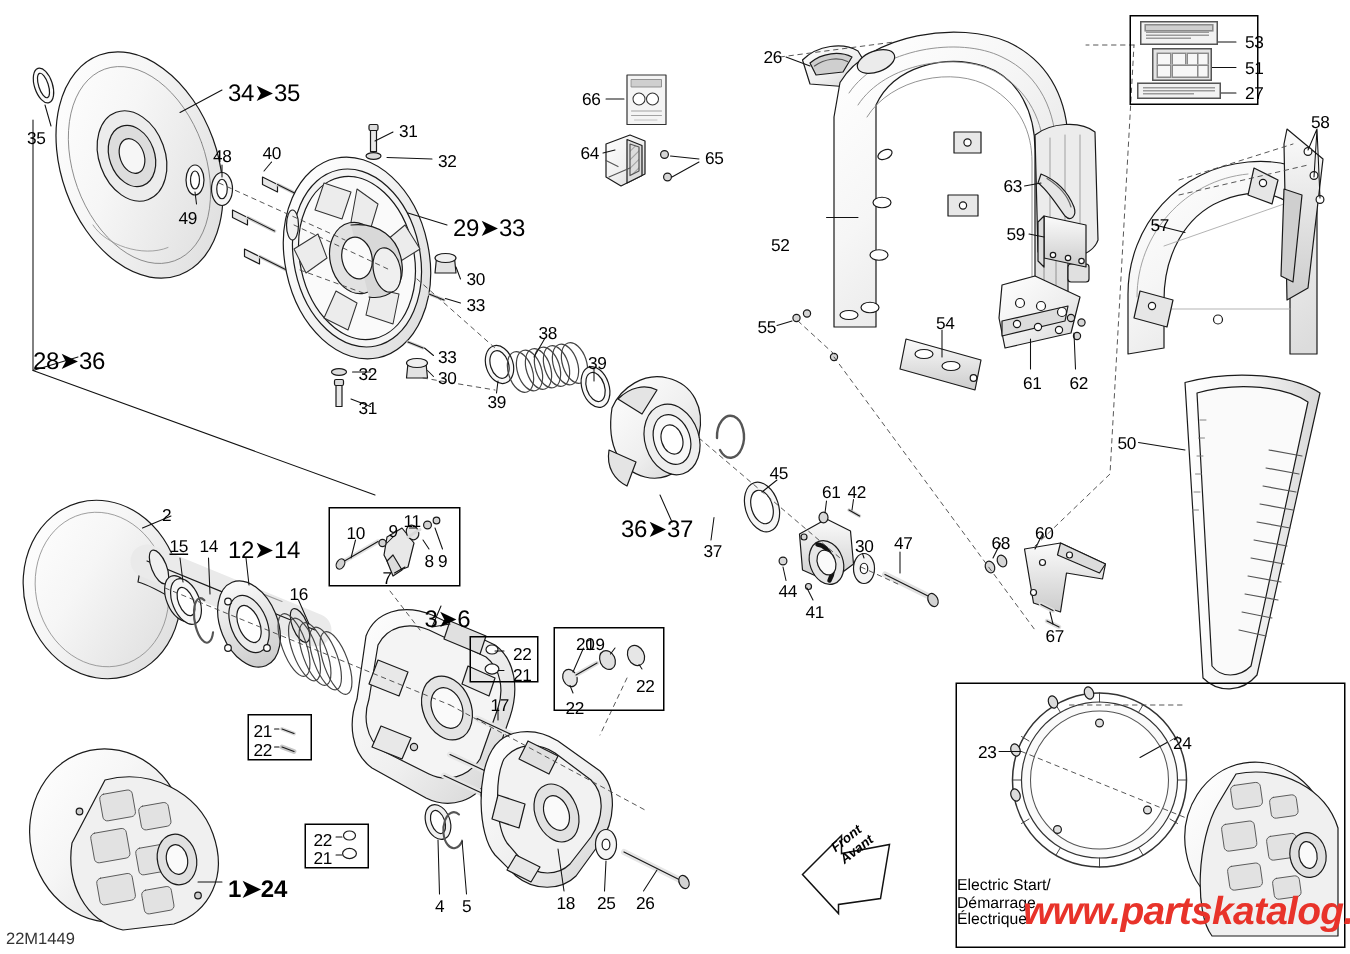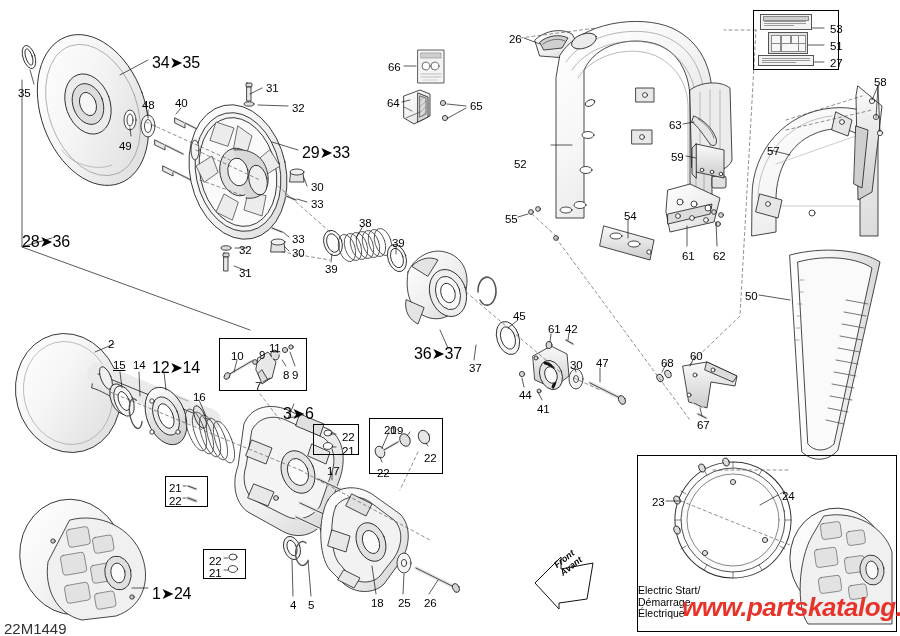--- a/index.html
+++ b/index.html
@@ -60,21 +60,21 @@
     font-style: italic;
     color: #e8332a;
     letter-spacing: -0.5px;
     white-space: nowrap;
     pointer-events: none;
   }
   #diagcode {
     position: absolute;
     left: 4px;
     top: 620px;
-    font-size: 15px;
+    font-size: 11px;
     color: #333;
     font-family: "Liberation Sans", sans-serif;
   }
   #estart-caption {
     position: absolute;
     left: 638px;
     top: 585px;
     font-size: 10.5px;
     color: #000;
     line-height: 11.5px;
@@ -825,21 +825,21 @@
       <div class="callout" style="left: 327px; top: 466px;">17</div>
       <div class="callout" style="left: 384px; top: 425px;">20</div>
       <div class="callout" style="left: 390px; top: 425px; font-family: Liberation Mono, monospace;">19</div>
       <div class="callout" style="left: 424px; top: 453px;">22</div>
       <div class="callout" style="left: 377px; top: 468px;">22</div>
       <div class="callout" style="left: 290px; top: 600px;">4</div>
       <div class="callout" style="left: 308px; top: 600px;">5</div>
       <div class="callout" style="left: 371px; top: 598px;">18</div>
       <div class="callout" style="left: 398px; top: 598px;">25</div>
       <div class="callout" style="left: 424px; top: 598px;">26</div>
-      <div class="callout big" style="left: 152px; top: 586px;">1➤24</div>
+      <div class="callout big" style="left: 152px; top: 586px; font-weight: bold;">1➤24</div>
       <div class="callout" style="left: 661px; top: 358px;">68</div>
       <div class="callout" style="left: 690px; top: 351px;">60</div>
       <div class="callout" style="left: 697px; top: 420px; text-align: center;">67</div>
       <div class="callout" style="left: 652px; top: 497px;">23</div>
       <div class="callout" style="left: 782px; top: 491px;">24</div>
     </div>
 
 </div>
 
 </body></html>

